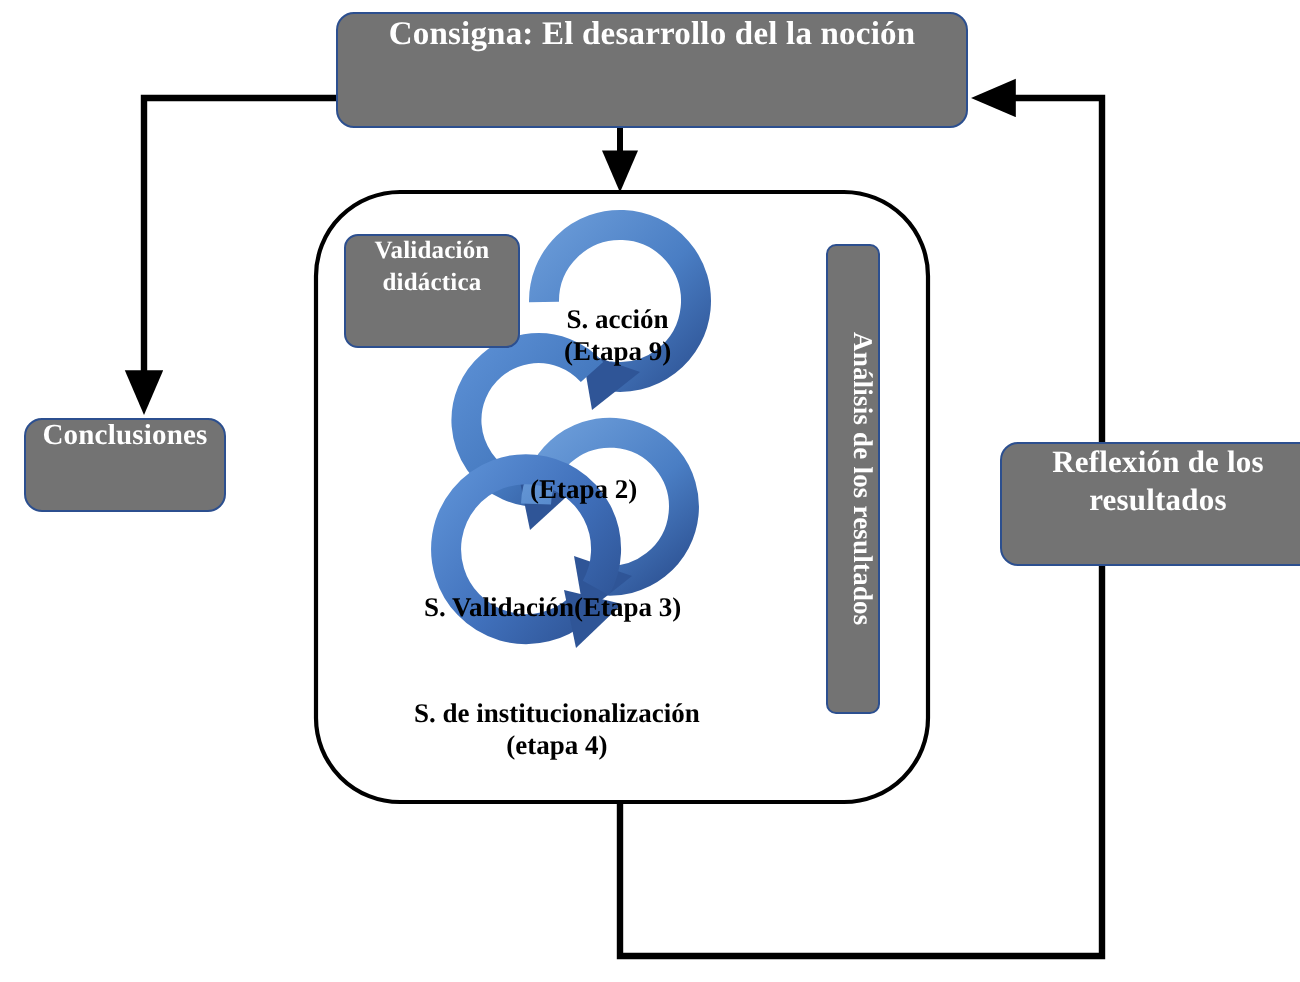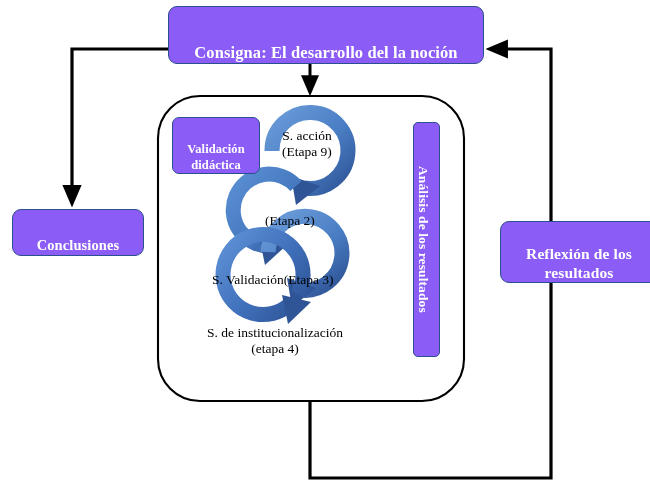--- a/index.html
+++ b/index.html
@@ -21,44 +21,44 @@
   #svg-layer {
     position: absolute;
     top: 0;
     left: 0;
     width: 650px;
     height: 491px;
   }
   .node-box {
     position: absolute;
     box-sizing: border-box;
-    background: #8b5cf6;
+    background: #737373;
     border: 1px solid #2c4f8f;
     border-radius: 9px;
     color: #ffffff;
     font-weight: bold;
     display: flex;
-    align-items: flex-end;
+    align-items: flex-start;
     justify-content: center;
     text-align: center;
     line-height: 1.24;
     letter-spacing: 0.1px;
   }
   #box-consigna {
     left: 168px;
     top: 6px;
     width: 316px;
     height: 58px;
     font-size: 16.5px;
     padding: 0 12px;
   }
   #box-conclusiones {
     left: 12px;
     top: 209px;
-    width: 132px;
+    width: 101px;
     height: 47px;
     font-size: 14.5px;
   }
   #box-reflexion {
     left: 500px;
     top: 221px;
     width: 158px;
     height: 62px;
     font-size: 15.5px;
     padding: 0 8px;
@@ -77,25 +77,26 @@
     width: 27px;
     height: 235px;
     font-size: 13.5px;
     border-radius: 5px;
     writing-mode: vertical-rl;
     text-orientation: mixed;
   }
   .stage-label {
     position: absolute;
     color: #000000;
-    font-weight: normal;
+    font-weight: bold;
     text-align: center;
     line-height: 1.2;
     font-size: 13.5px;
     white-space: nowrap;
+    margin-top: 24px;
   }
   #label-etapa1 { left: 282px; top: 128px; }
   #label-etapa2 { left: 265px; top: 197px; }
   #label-etapa3 { left: 212px; top: 272px; }
   #label-etapa4 { left: 207px; top: 325px; }
 </style>
 </head>
 <body>
 
 <div id="diagram">

